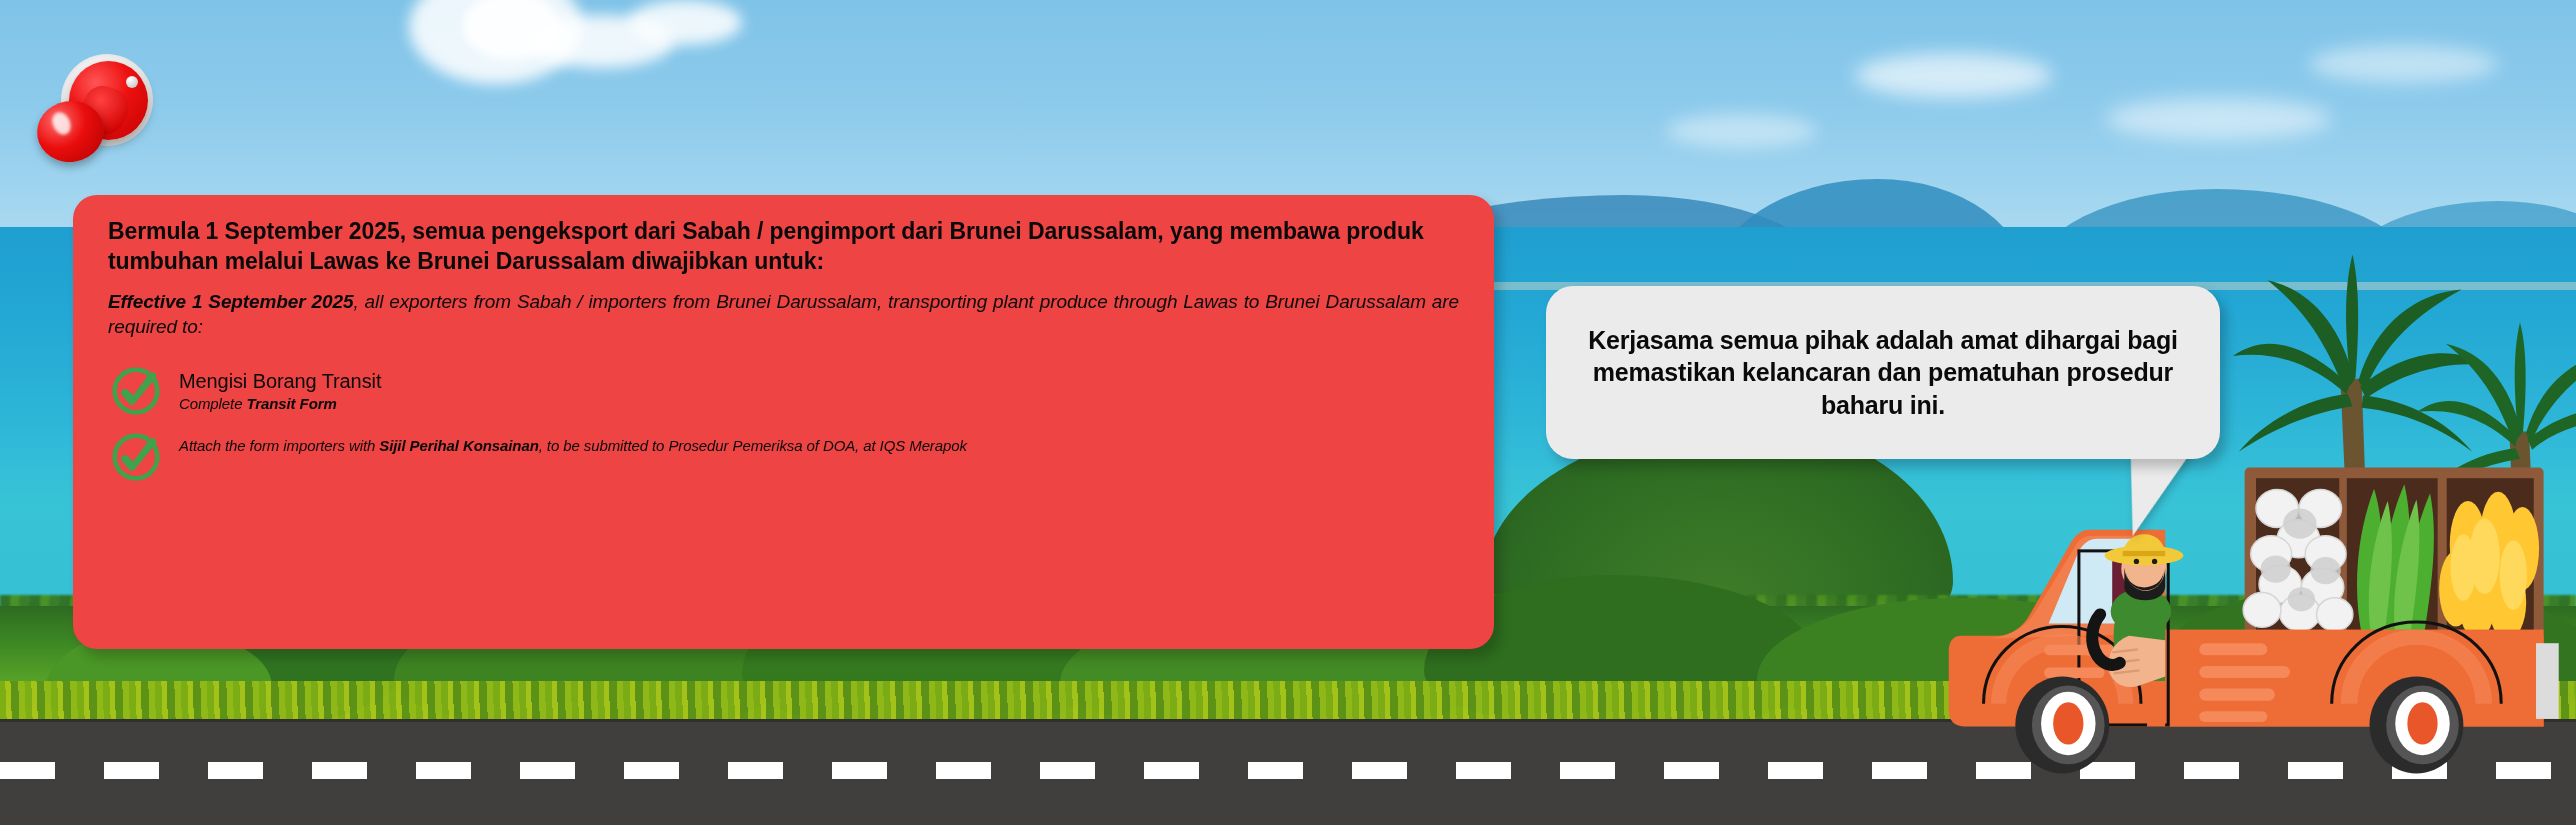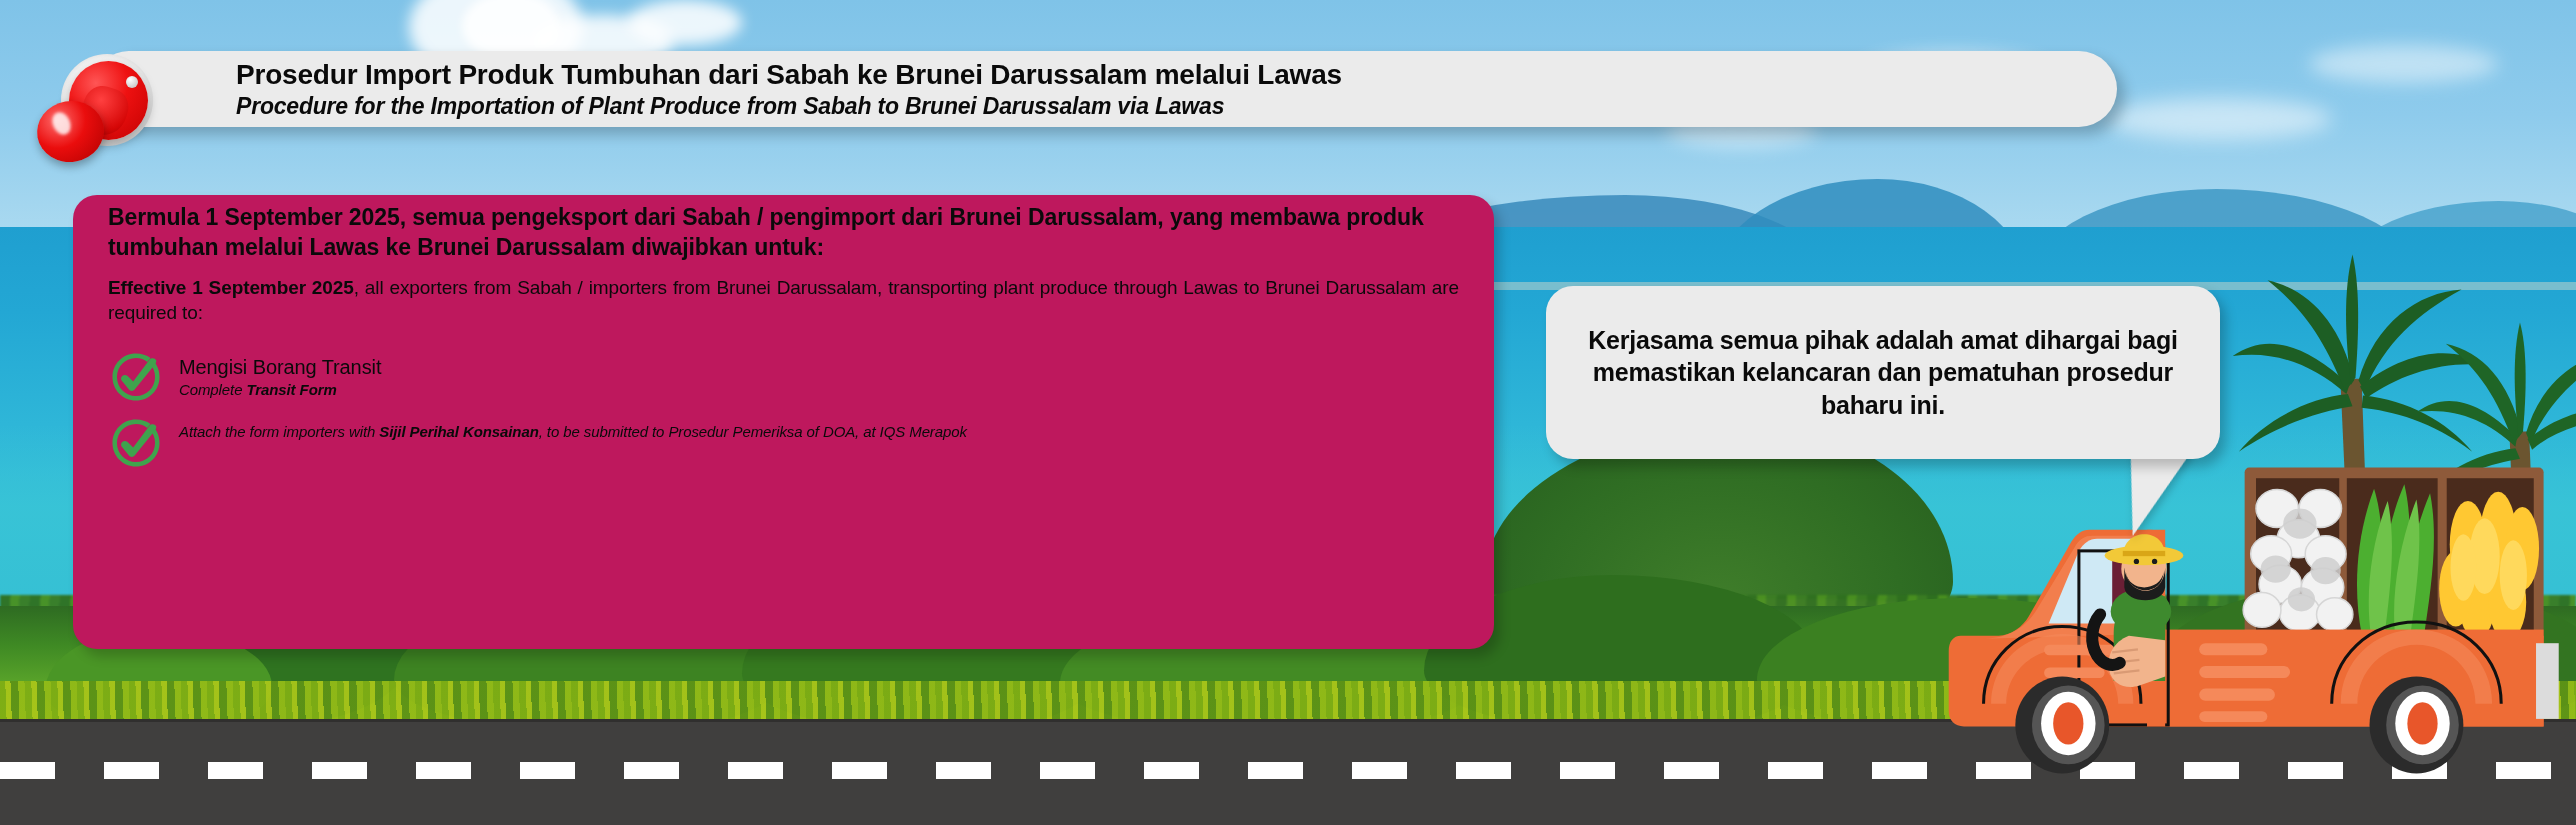--- a/index.html
+++ b/index.html
@@ -97,25 +97,25 @@
   .pin-tip{position:absolute;left:10.6px;top:59px;width:67px;height:61px;border-radius:50%;
     background:radial-gradient(circle at 34% 28%,#ff6b6b 0%,#ea0d0d 45%,#b00000 100%);
     box-shadow:0 4.5px 9px rgba(0,0,0,.3);transform:rotate(-10deg);}
   .pin-gloss{position:absolute;left:27px;top:70px;width:16.7px;height:23px;border-radius:50%;
     background:rgba(255,255,255,.8);filter:blur(1.5px);transform:rotate(-25deg);}
   .pin-bead{position:absolute;left:100px;top:34px;width:12px;height:12px;border-radius:50%;
     background:radial-gradient(circle at 35% 30%,#ffffff,#b9b9b9);}
 
   
   .main-card{position:absolute;left:73px;top:195px;width:1421px;height:454px;
-    background:#be185d;border-radius:24px;
+    background:#ef4444;border-radius:24px;
     box-shadow:6px 7.6px 12px rgba(0,0,0,.20);
-    padding:8px 35px 23px 35px;box-sizing:border-box;}
+    padding:22px 35px 23px 35px;box-sizing:border-box;}
   .lead-ms{font-size:23px;font-weight:bold;color:#0a0a0a;line-height:1.30;letter-spacing:-0.1px;}
-  .lead-en{font-size:19px;color:#0a0a0a;line-height:1.30;
+  .lead-en{font-size:19px;font-style:italic;color:#0a0a0a;line-height:1.30;
     text-align:justify;margin-top:13.6px;letter-spacing:-0.1px;}
   .lead-en b{font-weight:bold;}
 
   .checklist{margin-top:26px;}
   .check-row{display:flex;align-items:flex-start;margin-bottom:13.6px;}
   .check-icon{flex:0 0 auto;width:56px;height:56px;margin-right:15px;margin-top:-3px;}
   .check-body{flex:1 1 auto;padding-top:3px;}
   .chk-ms{font-size:20px;font-weight:normal;color:#0a0a0a;line-height:1.24;letter-spacing:-0.1px;}
   .chk-en{font-size:15px;font-style:italic;color:#0a0a0a;line-height:1.26;letter-spacing:-0.1px;margin-top:1.5px;}
   .chk-en b{font-weight:bold;}
@@ -319,24 +319,20 @@
       <ellipse cx="640" cy="356" rx="20" ry="28" fill="#e8562a"></ellipse>
     </g>
   </svg>
 
   <div class="bubble-tail"></div>
 
   <div class="bubble">
     <div class="bubble-text">Kerjasama semua pihak adalah amat dihargai bagi memastikan kelancaran dan pematuhan prosedur baharu ini.</div>
   </div>
 
-  <div class="title-card">
-    <div class="title-ms">Prosedur Import Produk Tumbuhan dari Sabah ke Brunei Darussalam melalui Lawas</div>
-    <div class="title-en">Procedure for the Importation of Plant Produce from Sabah to Brunei Darussalam via Lawas</div>
-  </div>
 
   <div class="pin">
     <div class="pin-socket"></div>
     <div class="pin-head"></div>
     <div class="pin-bead"></div>
     <div class="pin-neck"></div>
     <div class="pin-tip"></div>
     <div class="pin-gloss"></div>
   </div>
 

